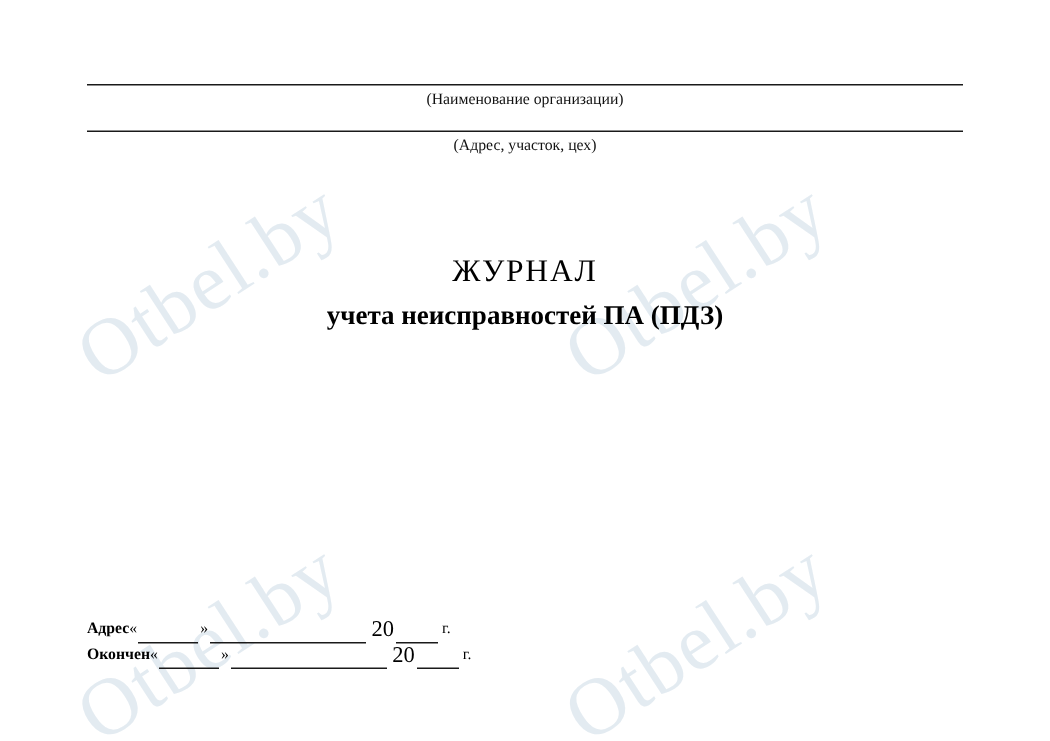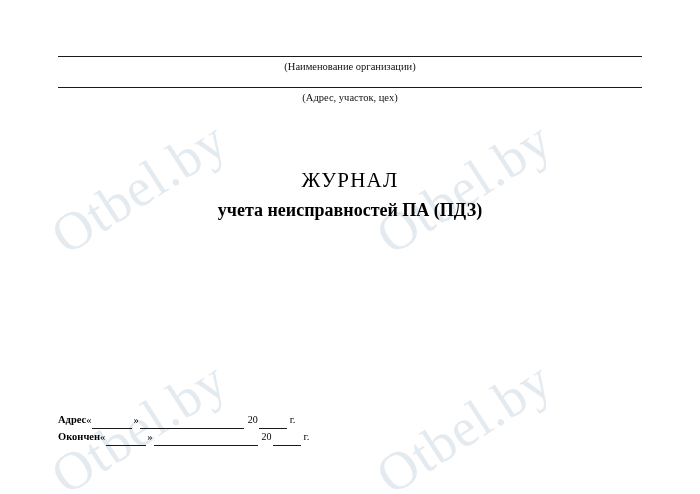--- a/index.html
+++ b/index.html
@@ -116,21 +116,21 @@
   .f-quote { font-size: 10.5px; }
   .blank {
     display: inline-block;
     border-bottom: 1px solid #1a1a1a;
     height: 11px;
     margin: 0 1px;
   }
   .blank-short { width: 40px; }
   .blank-long  { width: 104px; }
   .blank-year  { width: 28px; }
-  .f-year { font-size: 10px; margin-left: 3px; }
+  .f-year { font-size: 15px; margin-left: 3px; }
   .f-g { font-size: 10.5px; margin-left: 2px; }
 </style>
 </head>
 <body>
 
 <div id="page">
 
   <div class="watermark-layer">
     <div class="wm wm-1">Otbel.by</div>
     <div class="wm wm-2">Otbel.by</div>

